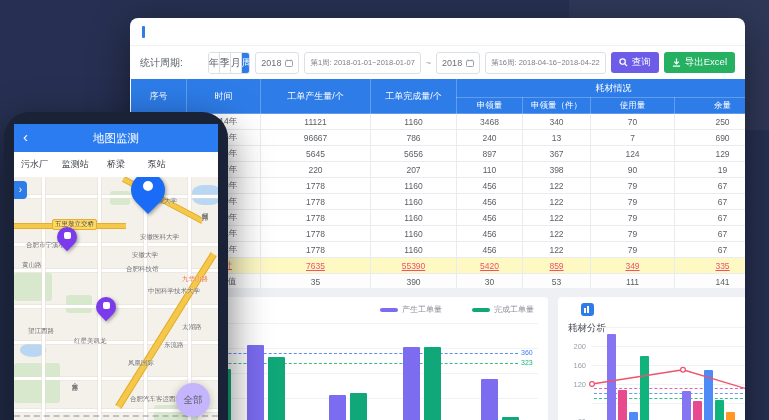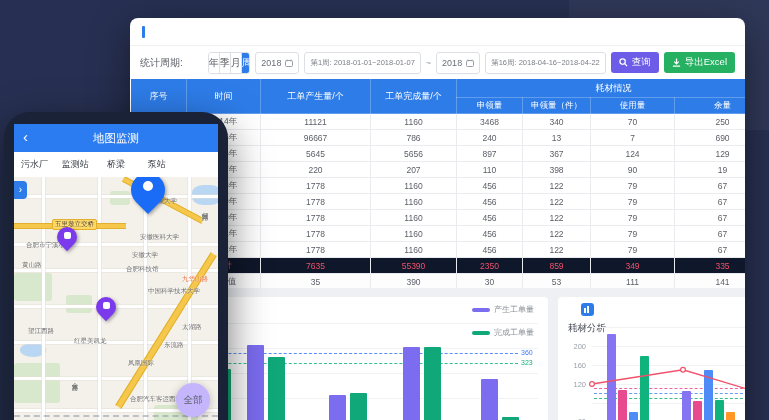--- a/index.html
+++ b/index.html
@@ -23,28 +23,28 @@
   .btn{height:21px;border-radius:3px;display:flex;align-items:center;gap:4px;padding:0 8px;font-size:9.5px;color:#fff;cursor:pointer;}
   .btn-query{background:#6c5ce7;}
   .btn-export{background:#26b162;}
   .btn svg{display:block;}
   
   .rpt-table{width:640px;border-collapse:collapse;table-layout:fixed;}
   .rpt-table th{background:#2d7ce8;color:#fff;font-weight:normal;font-size:9px;border:1px solid rgba(255,255,255,.25);border-top:none;padding:0;}
   .rpt-table thead tr:first-child th{height:18px;}
   .rpt-table thead tr:last-child th{height:15px;font-size:8.5px;}
   .rpt-table td{height:15px;text-align:center;font-size:8.5px;color:#5a5e66;border:1px solid #e9ebef;padding:0;background:#fff;}
-  .rpt-table tr.total td{color:#f0516b;background:#0f172a;}
+  .rpt-table tr.total td{color:#f0516b;background:#fef9c3;text-decoration:underline;}
   .rpt-table tr.avg td{background:#fdfdfe;}
   
   .charts-row{position:absolute;left:0;top:270px;width:800px;height:330px;background:#eef0f4;}
   .card{position:absolute;top:9px;background:#fff;border-radius:4px;height:170px;overflow:hidden;}
   .card-left{left:10px;width:408px;}
   .card-right{left:428px;width:380px;}
-  .legend{position:absolute;top:7px;right:14px;display:flex;gap:12px;align-items:center;flex-direction:column;}
+  .legend{position:absolute;top:7px;right:14px;display:flex;gap:30px;align-items:center;}
   .legend-item{display:flex;align-items:center;gap:4px;font-size:8px;color:#8a8e96;}
   .legend-pill{width:18px;height:4px;border-radius:2px;}
   .gridline{position:absolute;left:8px;right:10px;height:1px;background:#f0f2f5;}
   .dash-line{position:absolute;left:8px;border-top:1px dashed;opacity:.85;}
   .dash-label{position:absolute;font-size:7px;}
   .bar{position:absolute;border-radius:1px 1px 0 0;}
   .rc-title{position:absolute;left:10px;top:6px;display:flex;align-items:center;gap:6px;flex-direction:column;}
   .rc-icon{width:13px;height:13px;border-radius:3px;background:#2d7ce8;position:relative;}
   .rc-icon:before{content:"";position:absolute;left:3px;bottom:3px;width:2px;height:5px;background:#fff;box-shadow:3px 0 0 #fff,3px -2px 0 #fff;}
   .rc-title-text{font-size:9.5px;color:#3a3e46;}
@@ -247,21 +247,21 @@
             <td>456</td>
             <td>122</td>
             <td>79</td>
             <td>67</td>
           </tr>
           <tr class="total">
             <td></td>
             <td>合计</td>
             <td>7635</td>
             <td>55390</td>
-            <td>2350</td>
+            <td>5420</td>
             <td>859</td>
             <td>349</td>
             <td>335</td>
           </tr>
           <tr class="avg">
             <td></td>
             <td>平均值</td>
             <td>35</td>
             <td>390</td>
             <td>30</td>

